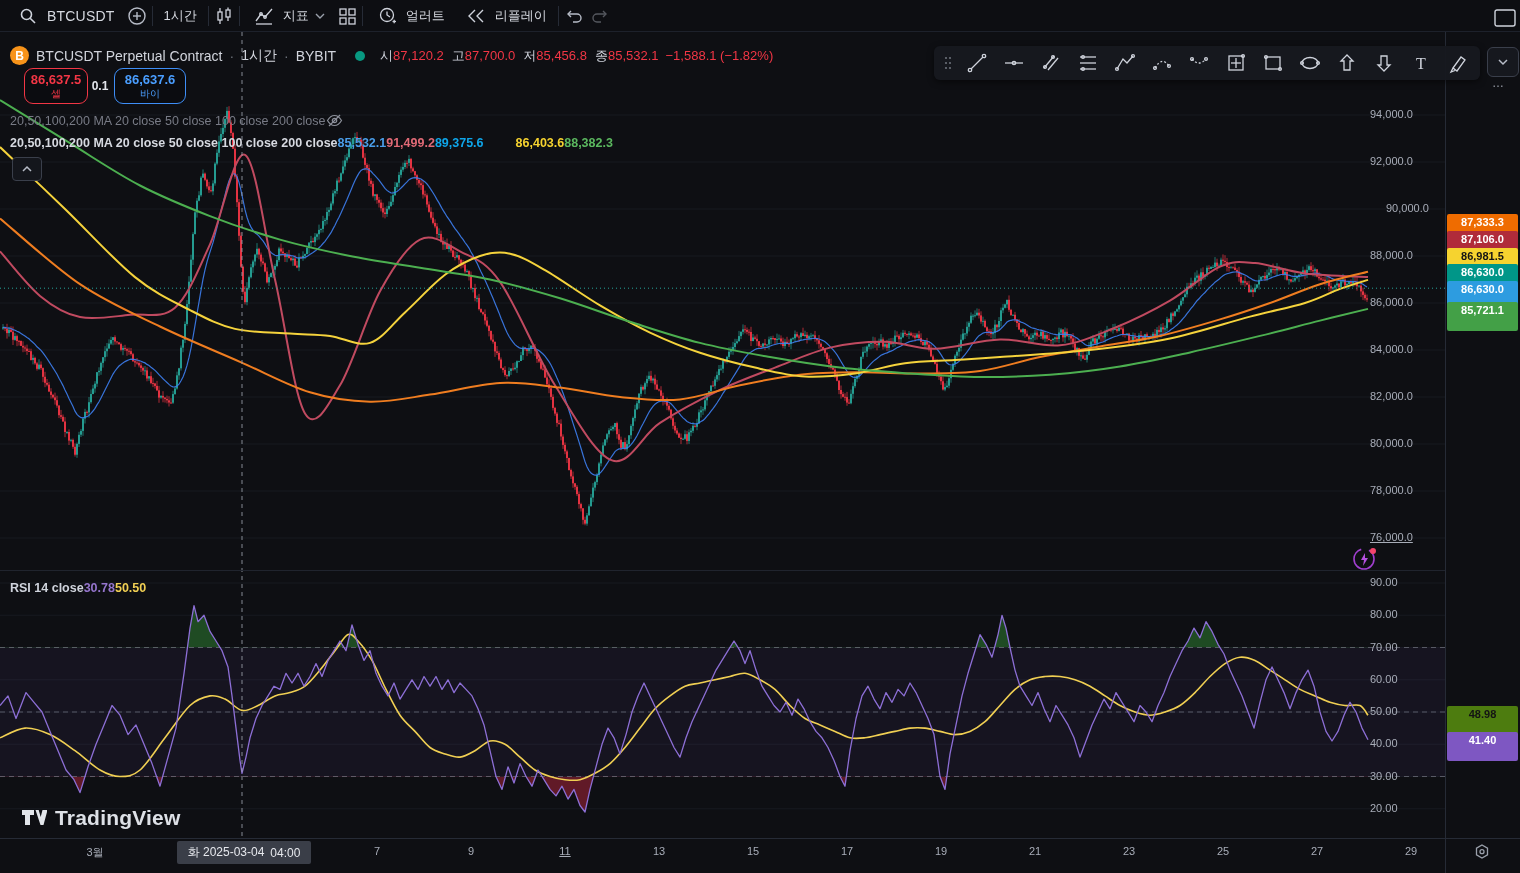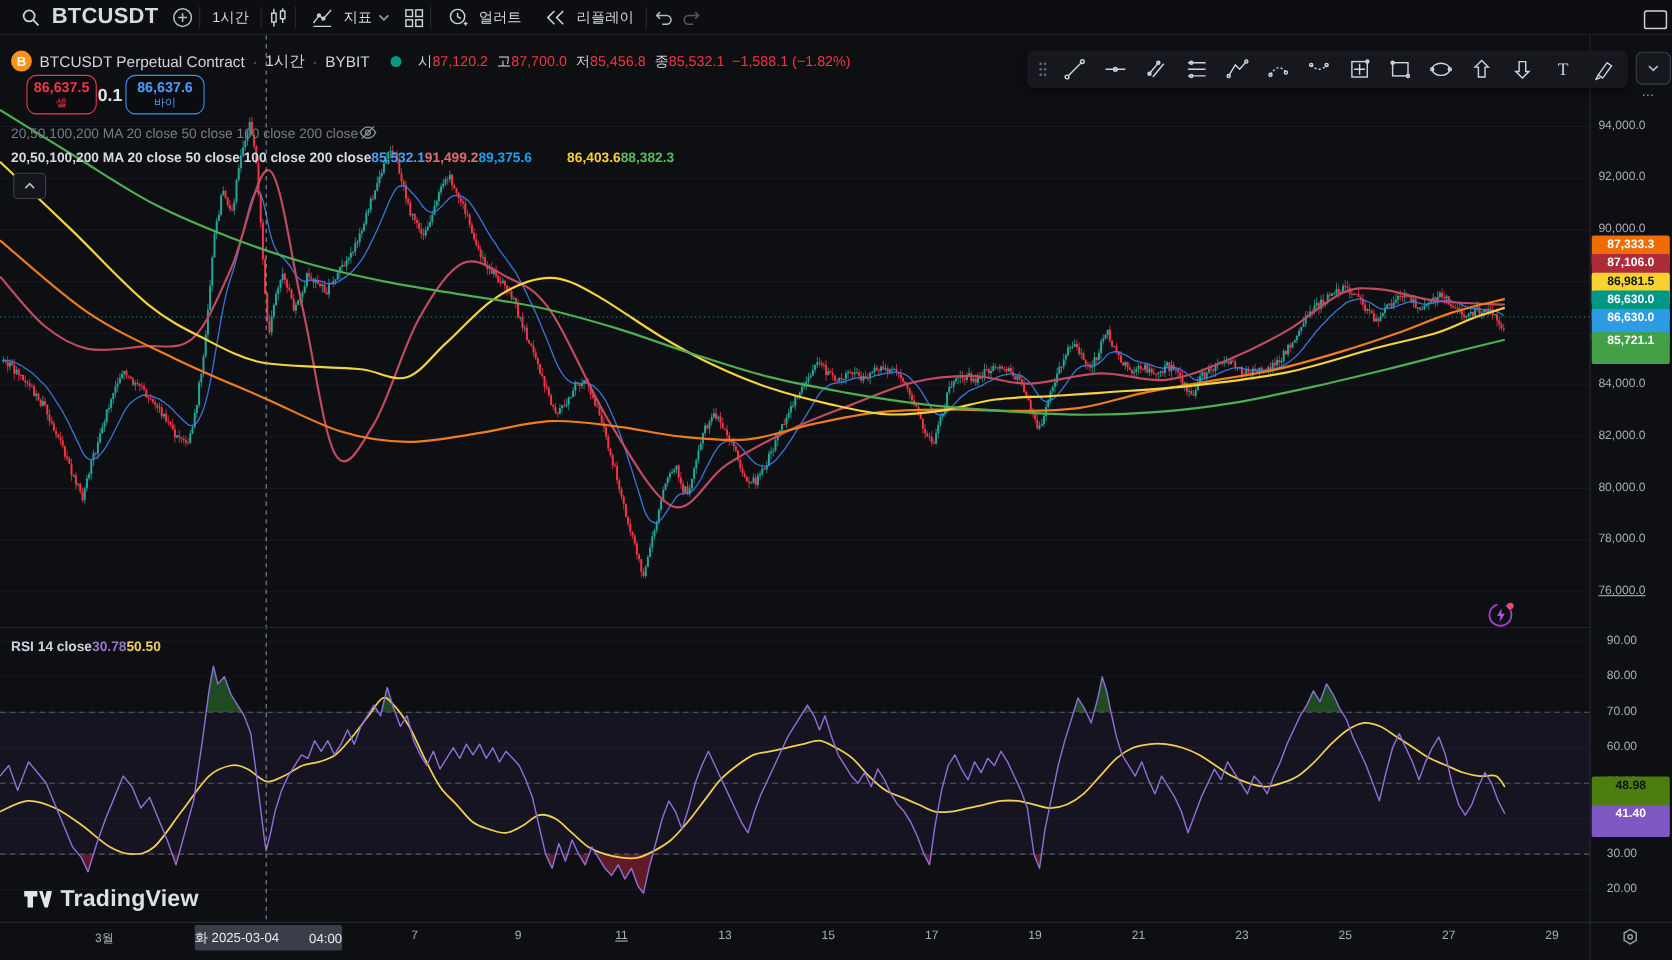--- a/index.html
+++ b/index.html
@@ -8,21 +8,21 @@
   }
   html,body{margin:0;padding:0}
   body{width:1520px;height:873px;background:var(--bg);overflow:hidden;position:relative;
        font-family:"Liberation Sans",sans-serif;color:var(--text);-webkit-font-smoothing:antialiased}
   svg{display:block}
   #chart-svg{position:absolute;left:0;top:0;z-index:1}
   
   #toolbar{position:absolute;left:0;top:0;width:1520px;height:32px;background:#0d0e12;z-index:5;
            display:flex;align-items:center;border-bottom:1px solid #1d212b;padding-left:6px;box-sizing:border-box}
   .tb-item{display:flex;align-items:center;gap:6px;padding:0 9px;font-size:13px;color:#d6d9e0;cursor:pointer;height:28px;border-radius:4px}
-  .tb-sym{font-weight:bold;font-size:20px;letter-spacing:.2px}
+  .tb-sym{font-weight:normal;font-size:14px;letter-spacing:.2px}
   .tb-icon{display:flex;align-items:center;justify-content:center;width:26px;height:26px}
   .tb-icon svg, .tb-item svg{display:block}
   .tb-div{width:1px;height:20px;background:#262b36;margin:0 2px}
   .disabled{opacity:.42}
   
   #overlay{position:absolute;left:0;top:0;width:1520px;height:873px;z-index:3;pointer-events:none}
   #overlay [data-interactable="true"]{pointer-events:auto}
   .hdr{position:absolute;left:10px;top:46px;display:flex;align-items:center;gap:7px;font-size:14px;white-space:nowrap}
   .btc-ic{width:19px;height:19px;border-radius:50%;background:#f7931a;color:#fff;font-weight:bold;font-size:12px;
           display:flex;align-items:center;justify-content:center}
@@ -31,36 +31,36 @@
   .ohlc{display:flex;gap:8px;font-size:13px}
   .ohlc .k{color:#cfd3dc}
   .ohlc .v,.chg{color:var(--red)}
   .chg{font-size:13px}
   .trade-btn{position:absolute;top:68px;width:62px;height:34px;border-radius:9px;border:1px solid;display:flex;
              flex-direction:column;align-items:center;justify-content:center;line-height:1.15;background:rgba(10,11,14,.55);cursor:pointer}
   .trade-btn .bp{font-size:13px;font-weight:bold}
   .trade-btn .bl{font-size:10px}
   #sell-btn{left:24px;border-color:var(--red);color:var(--red)}
   #buy-btn{left:114px;width:70px;border-color:var(--blue);color:#4a9eff}
-  #qty{position:absolute;left:88px;top:79px;width:24px;text-align:center;font-size:16px;font-weight:bold;color:#e3e6ec}
+  #qty{position:absolute;left:88px;top:79px;width:24px;text-align:center;font-size:12px;font-weight:bold;color:#e3e6ec}
   .legend-row{position:absolute;left:10px;display:flex;align-items:center;gap:0;font-size:12.5px;white-space:nowrap}
   #ind-hidden{top:112px;color:#787b86}
   #ind-ma{top:136px;color:#d6d9e0;font-weight:600}
   #ind-ma .mv{font-weight:bold}
   #collapse-btn{position:absolute;left:12px;top:157px;width:28px;height:22px;border:1px solid #3a3f4b;border-radius:4px;
                 background:#14161c;display:flex;align-items:center;justify-content:center;cursor:pointer}
   #rsi-legend{top:581px;color:#cfd3dc;font-weight:600}
   #rsi-legend .mv{font-weight:bold}
   
-  .ax-label{position:absolute;left:1437px;width:75px;text-align:center;font-size:11px;color:var(--axis)}
+  .ax-label{position:absolute;left:1370px;width:75px;font-size:11px;color:var(--axis)}
   .ax-tag{position:absolute;left:1447px;width:71px;height:29px;line-height:17px;text-align:center;border-radius:2px;
           font-size:11px;font-weight:bold}
   .t-label{position:absolute;top:845px;transform:translateX(-50%);font-size:11px;color:var(--axis)}
   #time-tag{position:absolute;left:177px;top:841px;width:134px;height:23px;background:#3a3e48;border-radius:2px;
-            display:flex;align-items:center;justify-content:space-between;gap:6px;font-size:12px;color:#e6e8ed;z-index:4}
+            display:flex;align-items:center;justify-content:center;gap:6px;font-size:12px;color:#e6e8ed;z-index:4}
   .vline{position:absolute;width:1px;background:var(--border)}
   .hline{position:absolute;height:1px;background:var(--border)}
   
   #draw-toolbar{position:absolute;left:934px;top:46px;height:34px;background:rgba(23,25,31,.96);border-radius:6px;
                 display:flex;align-items:center;gap:13px;padding:0 10px;z-index:4;box-shadow:0 2px 6px rgba(0,0,0,.5)}
   .dt-icon{width:24px;height:24px;display:flex;align-items:center;justify-content:center;cursor:pointer}
   #draw-more{position:absolute;left:1487px;top:47px;width:30px;height:28px;border:1px solid #3a3f4b;border-radius:6px;
              background:rgba(23,25,31,.96);display:flex;align-items:center;justify-content:center;z-index:4;cursor:pointer}
   #draw-dots{position:absolute;left:1492px;top:76px;color:#9aa0ab;font-size:12px;letter-spacing:2px;z-index:4}
   
@@ -1752,21 +1752,21 @@
   <div id="draw-more" data-interactable="true">
     <svg width="12" height="9" viewBox="0 0 12 9" fill="none" stroke="#b7bcc7" stroke-width="1.5">
         <polyline points="2,2 6,6 10,2"></polyline>
       </svg>
   </div>
   <div id="draw-dots" data-interactable="false">…</div>
 
   <div id="axis-layer" data-interactable="true">
       <div class="ax-label" data-interactable="false" style="top: 108px;">94,000.0</div>
       <div class="ax-label" data-interactable="false" style="top: 155px;">92,000.0</div>
-      <div class="ax-label" data-interactable="false" style="top: 202px;">90,000.0</div>
+      <div class="ax-label" data-interactable="false" style="top: 202px; margin-left: 16px;">90,000.0</div>
       <div class="ax-label" data-interactable="false" style="top: 249px;">88,000.0</div>
       <div class="ax-label" data-interactable="false" style="top: 296px;">86,000.0</div>
       <div class="ax-label" data-interactable="false" style="top: 343px;">84,000.0</div>
       <div class="ax-label" data-interactable="false" style="top: 390px;">82,000.0</div>
       <div class="ax-label" data-interactable="false" style="top: 437px;">80,000.0</div>
       <div class="ax-label" data-interactable="false" style="top: 484px;">78,000.0</div>
       <div class="ax-label" data-interactable="false" style="top: 531px; text-decoration: underline;">76,000.0</div>
       <div class="ax-label" data-interactable="false" style="top: 576px;">90.00</div>
       <div class="ax-label" data-interactable="false" style="top: 608.25px;">80.00</div>
       <div class="ax-label" data-interactable="false" style="top: 640.5px;">70.00</div>

